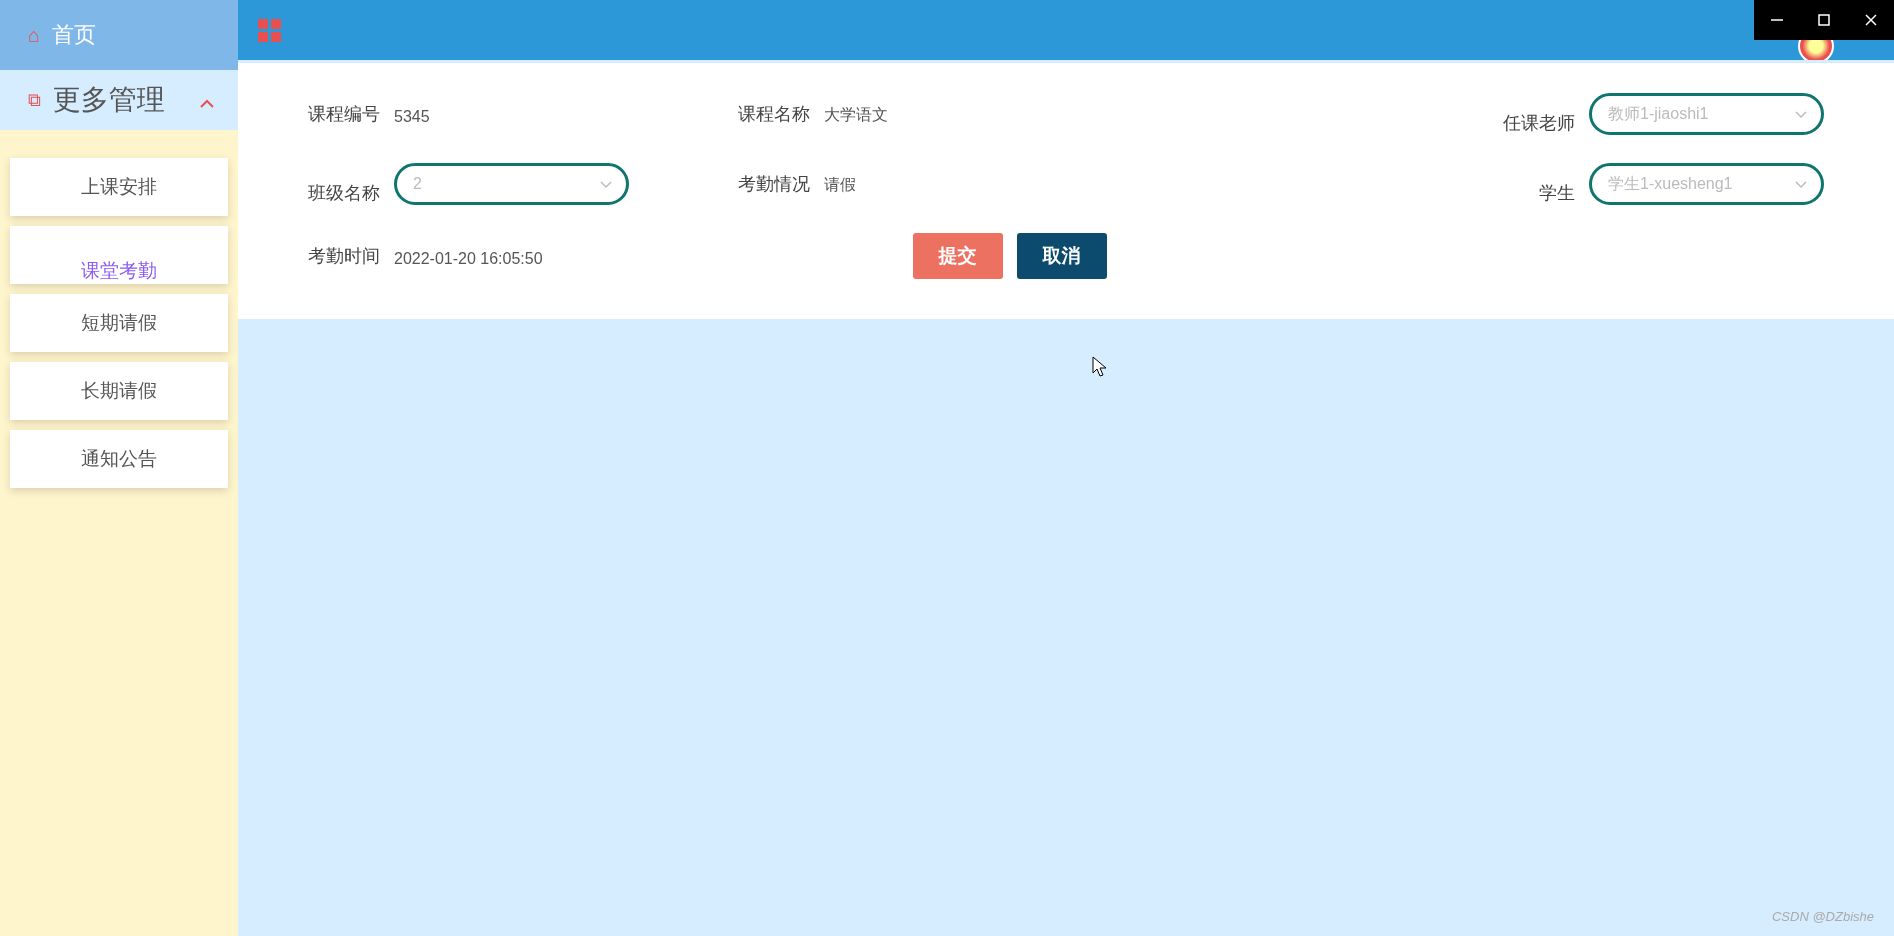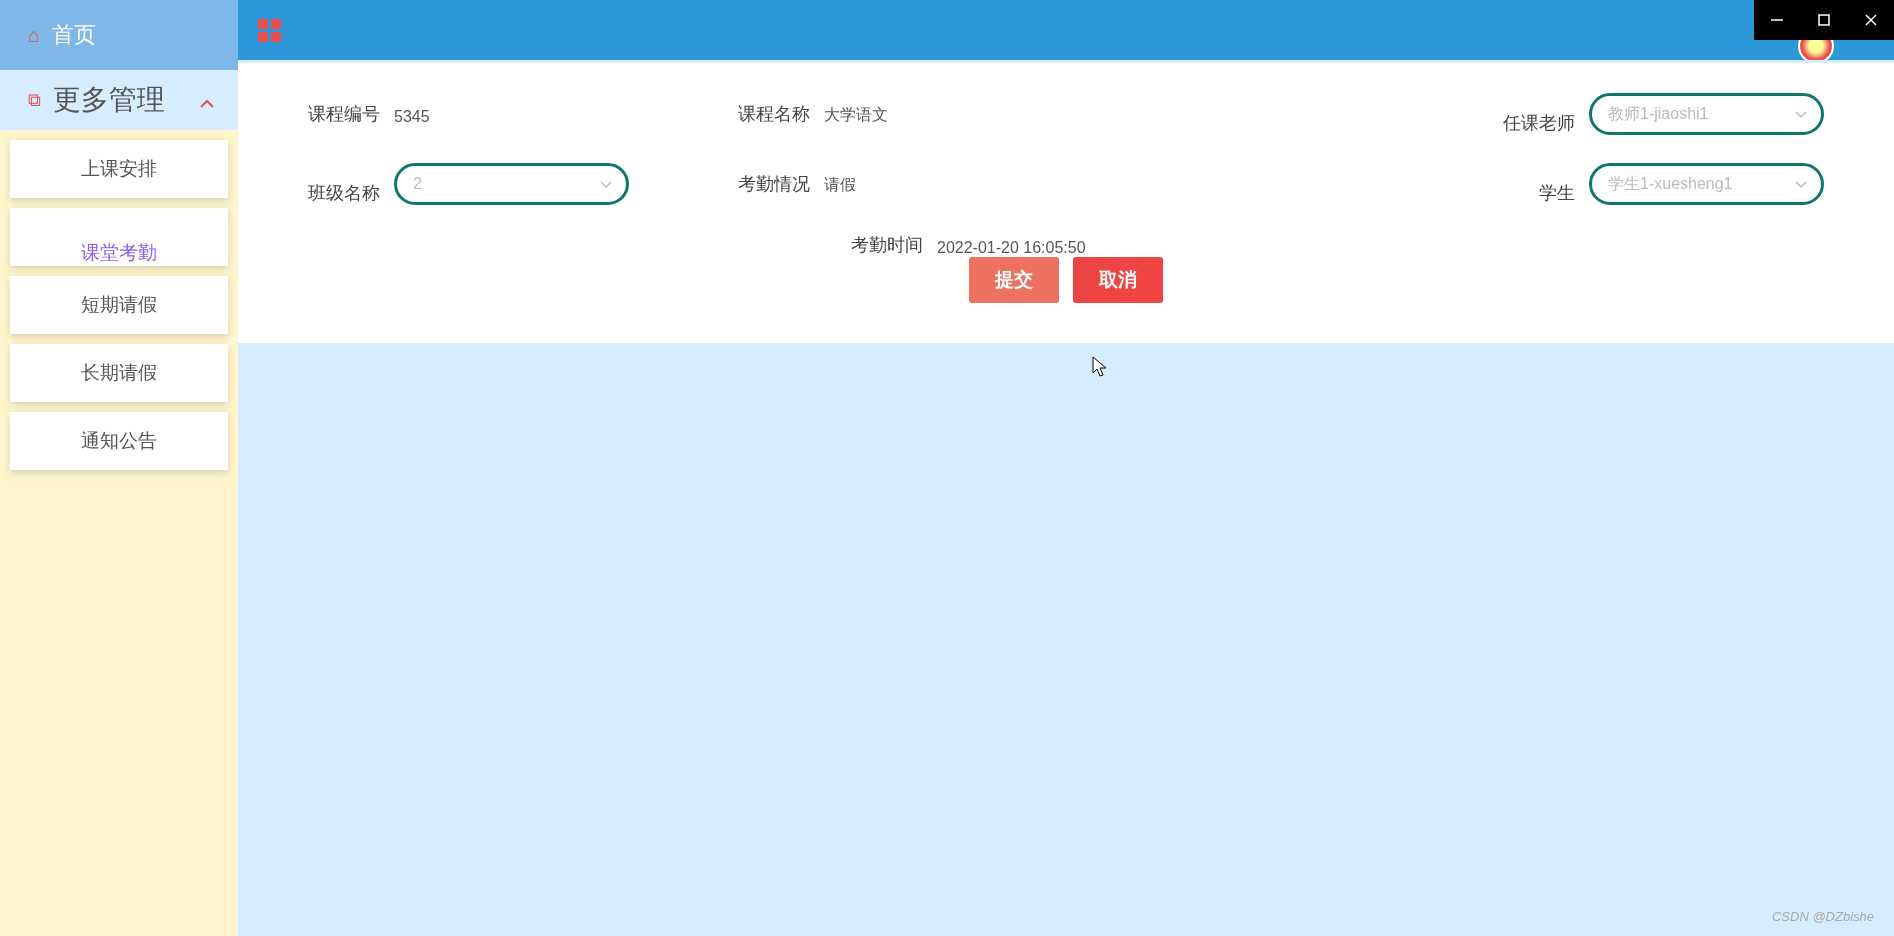--- a/index.html
+++ b/index.html
@@ -10,21 +10,21 @@
     .titlebar-btn svg { width: 14px; height: 14px; }
     
     .sidebar { position: absolute; left: 0; top: 0; width: 238px; height: 100%; background: #fff5cc; }
     .sidebar-home { background: #7fb8e8; height: 70px; display: flex; align-items: center; padding: 0 28px; gap: 12px; }
     .sidebar-home .home-icon { color: #e85050; font-size: 20px; }
     .sidebar-home span { color: #fff; font-size: 22px; }
     .sidebar-section { background: #d6ecff; height: 60px; display: flex; align-items: center; padding: 0 28px; gap: 12px; position: relative; }
     .sidebar-section .copy-icon { color: #e85050; font-size: 18px; }
     .sidebar-section span { color: #555; font-size: 28px; }
     .sidebar-section .chevron { position: absolute; right: 24px; color: #e85050; }
-    .menu-items { padding: 10px 10px 0 10px; }
+    .menu-items { padding: 28px 10px 0 10px; }
     .menu-item { background: #fff; height: 58px; display: flex; align-items: center; justify-content: center; font-size: 19px; color: #555; margin-bottom: 10px; cursor: pointer; box-shadow: 0 3px 8px rgba(0,0,0,0.15); }
     .menu-item.active { color: #8b5cf6; align-items: flex-end; }
     
     .topbar { position: absolute; left: 238px; top: 0; right: 0; height: 60px; background: #2d98d8; display: flex; align-items: center; padding: 0 20px; }
     .grid-icon { display: grid; grid-template-columns: 10px 10px; grid-template-rows: 10px 10px; gap: 3px; }
     .grid-icon div { background: #e85050; }
     .avatar { position: absolute; right: 60px; top: 28px; width: 36px; height: 36px; border-radius: 50%; background: radial-gradient(circle, #ff9 30%, #e85050 60%); border: 2px solid #fff; }
     
     .main { position: absolute; left: 238px; top: 60px; right: 0; bottom: 0; background: #d6ecff; }
     .form-panel { background: #fff; margin: 3px 0 0 0; padding: 30px 70px 40px 70px; }
@@ -34,21 +34,21 @@
     .form-group.g2 { width: 430px; }
     .form-group.g3 { flex: 1; justify-content: flex-end; }
     .form-label { color: #444; font-size: 18px; margin-right: 14px; white-space: nowrap; }
     .form-value { color: #555; font-size: 16px; }
     .select-box { width: 235px; height: 42px; border: 3px solid #0f766e; border-radius: 21px; background: #fff; display: flex; align-items: center; padding: 0 16px; position: relative; cursor: pointer; }
     .select-box.disabled { color: #bbb; }
     .select-box .chev { position: absolute; right: 14px; color: #bbb; }
     .action-row { display: flex; gap: 14px; justify-content: center; flex: 1; }
     .btn { height: 46px; padding: 0 26px; border: none; font-size: 19px; font-weight: bold; cursor: pointer; border-radius: 3px; }
     .btn-primary { background: #ed7161; color: #fff; }
-    .btn-cancel { background: #ef4444; color: #fff; }
+    .btn-cancel { background: #0c4a6e; color: #fff; }
     
     .watermark { position: absolute; right: 20px; bottom: 12px; color: #aaa; font-size: 13px; font-family: Arial; font-style: italic; }
     .cursor { position: absolute; left: 1092px; top: 356px; pointer-events: none; z-index: 50; }
   </style>
 </head>
 <body>
 
 <div class="titlebar">
   <div class="titlebar-btn">
       <svg viewBox="0 0 14 14">
@@ -147,21 +147,21 @@
       <div class="form-group g3">
         <span class="form-label">学生</span>
         <div class="select-box disabled">
           <span>学生1-xuesheng1</span>
           <span class="chev"><svg width="12" height="8" viewBox="0 0 12 8">
                 <path d="M1 1 L6 6 L11 1" stroke="#bbb" stroke-width="1.5" fill="none"></path>
               </svg></span>
         </div>
       </div>
     </div>
-    <div class="form-row" style="margin-bottom:0;flex-direction:column;">
+    <div class="form-row" style="margin-bottom:0;">
       <div class="form-group g1">
         <span class="form-label">考勤时间</span>
         <span class="form-value">2022-01-20 16:05:50</span>
       </div>
       <div class="action-row">
         <button class="btn btn-primary">提交</button>
         <button class="btn btn-cancel">取消</button>
       </div>
       <div class="form-group g3"></div>
     </div>

